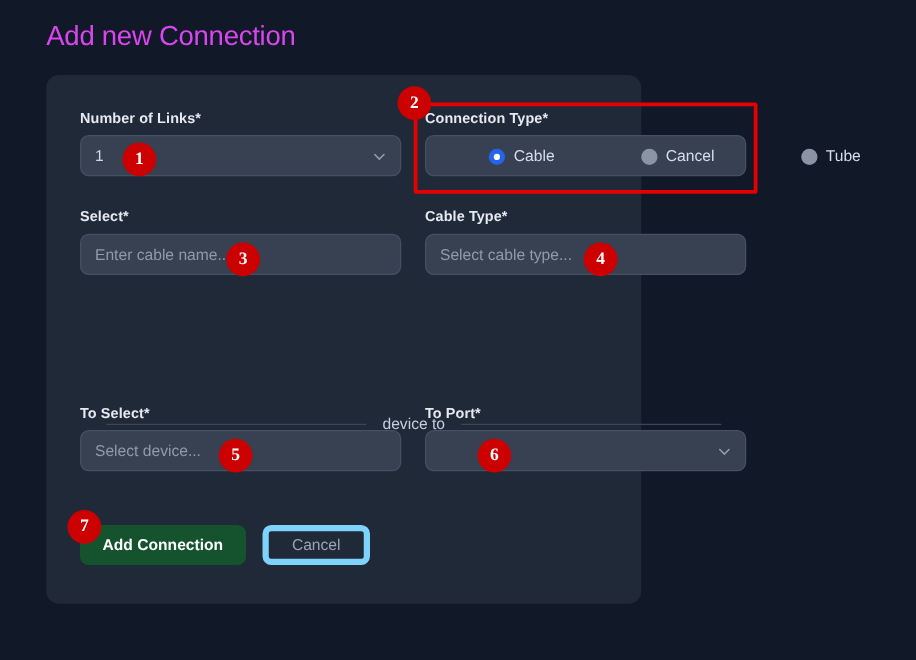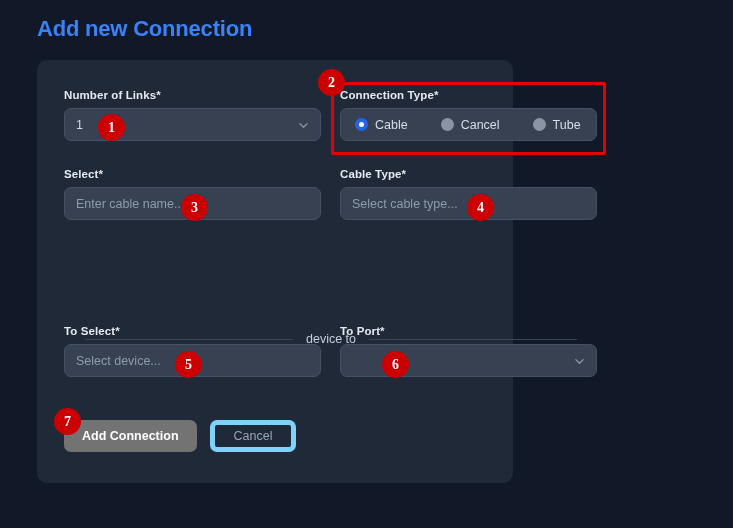--- a/index.html
+++ b/index.html
@@ -12,22 +12,22 @@
     overflow: hidden;
     position: relative;
   }
 
   
   .page-title {
     position: absolute;
     left: 37px;
     top: 16px;
     font-size: 22px;
-    font-weight: bold;
-    color: #3b82f6;
+    font-weight: normal;
+    color: #d946ef;
     letter-spacing: -0.2px;
   }
 
   
   .card {
     position: absolute;
     left: 37px;
     top: 60px;
     width: 476px;
     height: 423px;
@@ -89,22 +89,23 @@
     background: #374151;
     border: 1px solid #455163;
     border-radius: 7px;
     display: flex;
     align-items: center;
     padding: 0 14px;
     gap: 33px;
   }
   .radio-item {
     display: flex;
-    align-items: flex-start;
+    align-items: flex-end;
     gap: 7px;
+    margin-left: 36px;
   }
   .radio-dot {
     width: 13px;
     height: 13px;
     border-radius: 50%;
     background: #8a94a4;
     display: flex;
     align-items: center;
     justify-content: center;
     flex: none;
@@ -157,21 +158,21 @@
     border-radius: 7px;
     display: flex;
     align-items: center;
     justify-content: center;
     font-size: 12.5px;
     font-weight: bold;
     cursor: pointer;
     border: 1px solid transparent;
   }
   .btn-primary {
-    background: #737373;
+    background: #14532d;
     color: #ffffff;
     padding: 0 17px;
   }
   .btn-secondary {
     background: transparent;
     color: #9aa4b4;
     border: 5px solid #7dd3fc;
     padding: 0 19px;
     font-weight: normal;
   }

